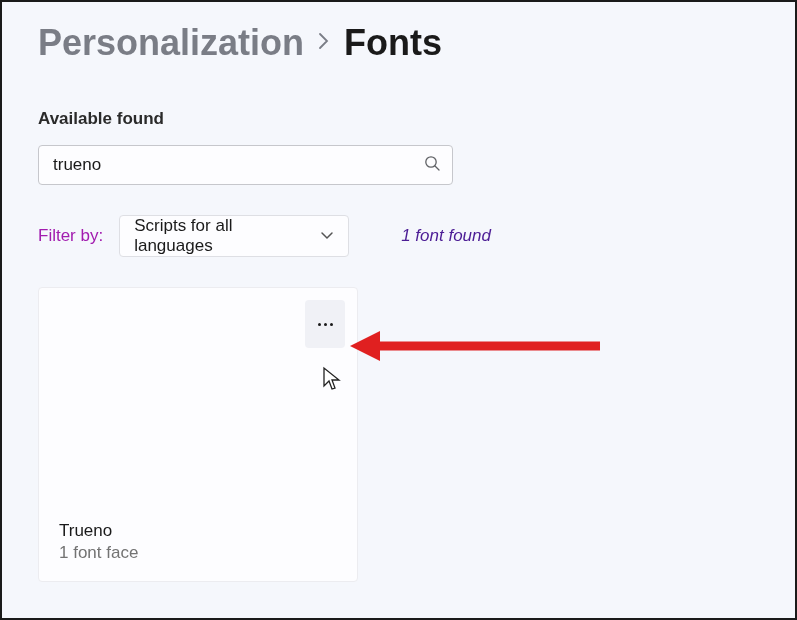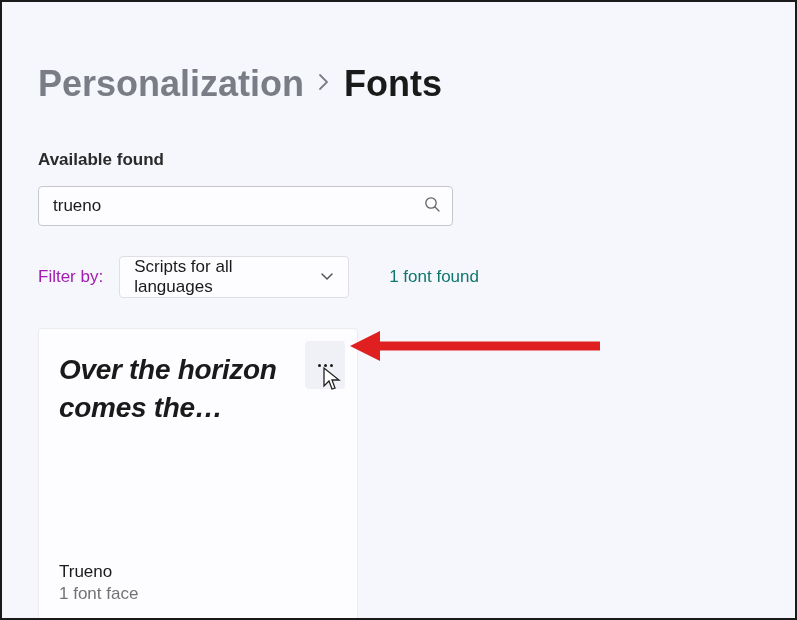--- a/index.html
+++ b/index.html
@@ -17,21 +17,20 @@
       position: relative;
     }
     .page {
       padding: 20px 36px;
     }
     .breadcrumb {
       display: flex;
       align-items: center;
       gap: 14px;
       margin-bottom: 45px;
-      margin-top: 41px;
     }
     .breadcrumb-parent {
       font-size: 36px;
       font-weight: 600;
       color: #7a7d86;
       cursor: pointer;
     }
     .breadcrumb-sep {
       font-size: 22px;
       color: #7a7d86;
@@ -95,22 +94,23 @@
     }
     .filter-select-text {
       font-size: 17px;
       color: #1a1a1a;
     }
     .chevron-down {
       color: #555;
     }
     .results-count {
       font-size: 17px;
-      color: #0f766e;
-      margin-left: 24px;
+      color: #4c1d95;
+      margin-left: 36px;
+      font-style: italic;
     }
     .font-card {
       width: 320px;
       height: 295px;
       background: #fdfdff;
       border: 1px solid #ececf0;
       border-radius: 4px;
       padding: 22px 20px 18px 20px;
       position: relative;
       display: flex;
@@ -207,21 +207,20 @@
       <span class="chevron-down">
         <svg width="14" height="10" viewBox="0 0 14 10">
             <path d="M2 2 L7 7 L12 2" stroke="#555" stroke-width="1.5" fill="none" stroke-linecap="round"></path>
           </svg>
       </span>
     </div>
     <span class="results-count">1 font found</span>
   </div>
 
   <div class="font-card">
-    <div class="font-preview">Over the horizon comes the…</div>
     <div class="more-button">
       <span class="more-dots">
         <span></span>
           <span></span>
           <span></span>
       </span>
     </div>
     <div class="card-footer">
       <div class="font-name">Trueno</div>
       <div class="font-faces">1 font face</div>

